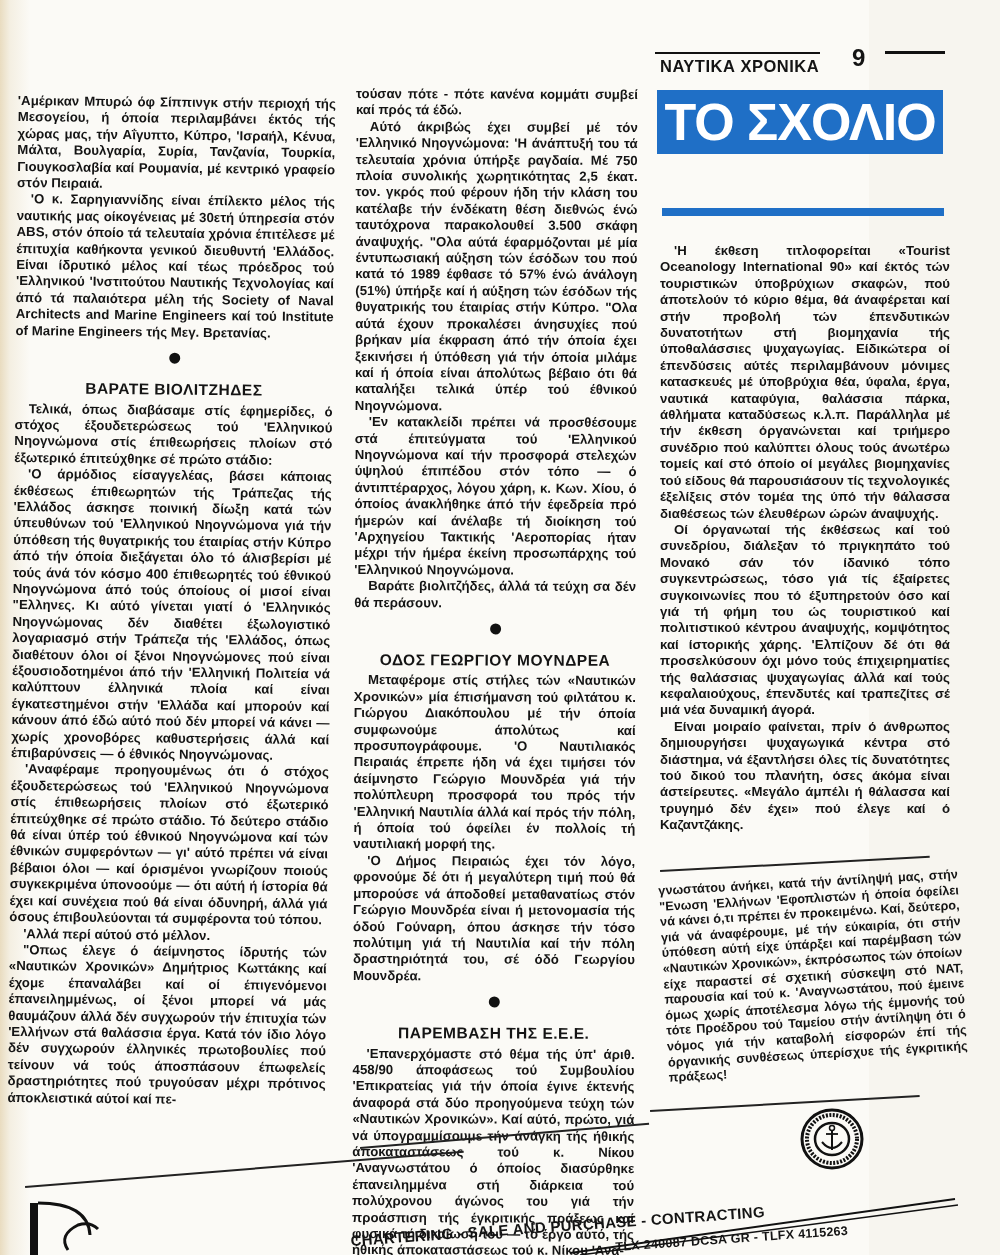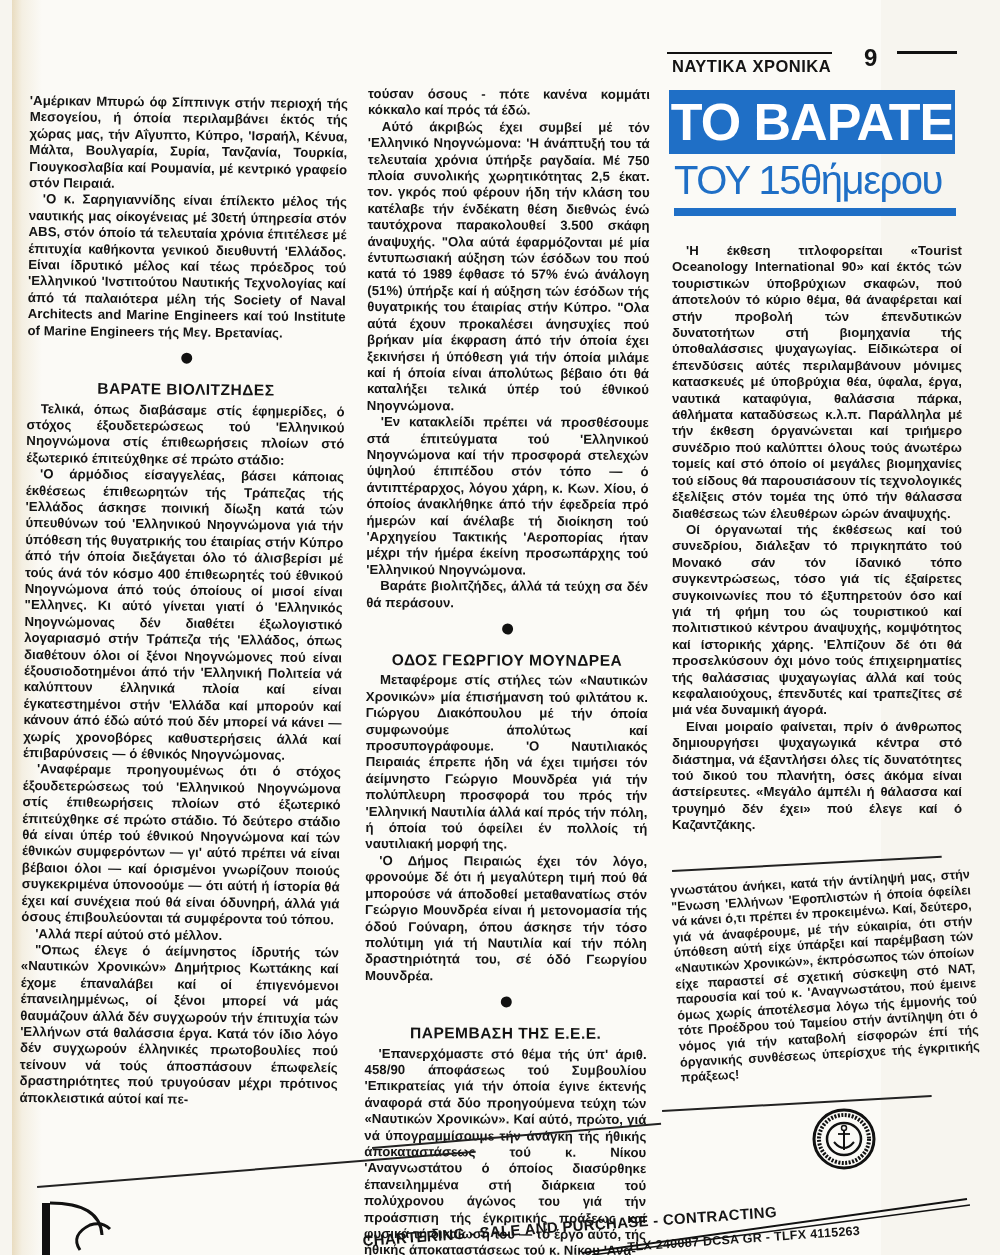--- a/index.html
+++ b/index.html
@@ -4,21 +4,21 @@
 <style>
   html, body { margin: 0; padding: 0; }
   body {
     width: 1000px; height: 1255px; overflow: hidden;
     background: #f7f5ef;
     font-family: "Liberation Sans", "DejaVu Sans", sans-serif;
     color: #141414;
     position: relative;
   }
   .page {
-    position: absolute; left: 12px; top: 0; width: 869px; height: 1255px;
+    position: absolute; left: 0; top: 0; width: 869px; height: 1255px;
     background: linear-gradient(90deg, #e9dcc0 0px, #f4efe2 10px, #fbfaf6 30px, #fbfaf6 970px, #efece4 1000px);
   }
   .col {
     position: absolute;
     font-size: 13.2px;
     line-height: 16.4px;
     text-align: justify;
     font-weight: 600;
     letter-spacing: 0.05px;
   }
@@ -73,38 +73,37 @@
 </head>
 <body>
 
 <div class="page">
 
   <div class="masthead-rule-left"></div>
   <div class="masthead-name">ΝΑΥΤΙΚΑ ΧΡΟΝΙΚΑ</div>
   <div class="page-number">9</div>
   <div class="masthead-rule-right"></div>
 
-  <div class="box-title">ΤΟ ΒΑΡΑΤΕ</div>
-  <div class="box-subtitle">ΤΟΥ 15θήμερου</div>
+  <div class="box-title">ΤΟ ΣΧΟΛΙΟ</div>
   <div class="box-rule"></div>
 
   <div class="col col1">
     <p class="noindent">'Αμέρικαν Μπυρώ όφ Σίππινγκ στήν περιοχή τής Μεσογείου, ή όποία περιλαμβάνει έκτός τής χώρας μας, τήν Αΐγυπτο, Κύπρο, 'Ισραήλ, Κένυα, Μάλτα, Βουλγαρία, Συρία, Τανζανία, Τουρκία, Γιουγκοσλαβία καί Ρουμανία, μέ κεντρικό γραφείο στόν Πειραιά.</p>
     <p>'Ο κ. Σαρηγιαννίδης είναι έπίλεκτο μέλος τής ναυτικής μας οίκογένειας μέ 30ετή ύπηρεσία στόν ABS, στόν όποίο τά τελευταία χρόνια έπιτέλεσε μέ έπιτυχία καθήκοντα γενικού διευθυντή 'Ελλάδος. Είναι ίδρυτικό μέλος καί τέως πρόεδρος τού 'Ελληνικού 'Ινστιτούτου Ναυτικής Τεχνολογίας καί άπό τά παλαιότερα μέλη τής Society of Naval Architects and Marine Engineers καί τού Institute of Marine Engineers τής Μεγ. Βρετανίας.</p>
     <div class="bullet"></div>
     <div class="heading">ΒΑΡΑΤΕ ΒΙΟΛΙΤΖΗΔΕΣ</div>
     <p>Τελικά, όπως διαβάσαμε στίς έφημερίδες, ό στόχος έξουδετερώσεως τού 'Ελληνικού Νηογνώμονα στίς έπιθεωρήσεις πλοίων στό έξωτερικό έπιτεύχθηκε σέ πρώτο στάδιο:</p>
     <p>'Ο άρμόδιος είσαγγελέας, βάσει κάποιας έκθέσεως έπιθεωρητών τής Τράπεζας τής 'Ελλάδος άσκησε ποινική δίωξη κατά τών ύπευθύνων τού 'Ελληνικού Νηογνώμονα γιά τήν ύπόθεση τής θυγατρικής του έταιρίας στήν Κύπρο άπό τήν όποία διεξάγεται όλο τό άλισβερίσι μέ τούς άνά τόν κόσμο 400 έπιθεωρητές τού έθνικού Νηογνώμονα άπό τούς όποίους οί μισοί είναι "Ελληνες. Κι αύτό γίνεται γιατί ό 'Ελληνικός Νηογνώμονας δέν διαθέτει έξωλογιστικό λογαριασμό στήν Τράπεζα τής 'Ελλάδος, όπως διαθέτουν όλοι οί ξένοι Νηογνώμονες πού είναι έξουσιοδοτημένοι άπό τήν 'Ελληνική Πολιτεία νά καλύπτουν έλληνικά πλοία καί είναι έγκατεστημένοι στήν 'Ελλάδα καί μπορούν καί κάνουν άπό έδώ αύτό πού δέν μπορεί νά κάνει — χωρίς χρονοβόρες καθυστερήσεις άλλά καί έπιβαρύνσεις — ό έθνικός Νηογνώμονας.</p>
     <p>'Αναφέραμε προηγουμένως ότι ό στόχος έξουδετερώσεως τού 'Ελληνικού Νηογνώμονα στίς έπιθεωρήσεις πλοίων στό έξωτερικό έπιτεύχθηκε σέ πρώτο στάδιο. Τό δεύτερο στάδιο θά είναι ύπέρ τού έθνικού Νηογνώμονα καί τών έθνικών συμφερόντων — γι' αύτό πρέπει νά είναι βέβαιοι όλοι — καί όρισμένοι γνωρίζουν ποιούς συγκεκριμένα ύπονοούμε — ότι αύτή ή ίστορία θά έχει καί συνέχεια πού θά είναι όδυνηρή, άλλά γιά όσους έπιβουλεύονται τά συμφέροντα τού τόπου.</p>
     <p>'Αλλά περί αύτού στό μέλλον.</p>
     <p>"Οπως έλεγε ό άείμνηστος ίδρυτής τών «Ναυτικών Χρονικών» Δημήτριος Κωττάκης καί έχομε έπαναλάβει καί οί έπιγενόμενοι έπανειλημμένως, οί ξένοι μπορεί νά μάς θαυμάζουν άλλά δέν συγχωρούν τήν έπιτυχία τών 'Ελλήνων στά θαλάσσια έργα. Κατά τόν ίδιο λόγο δέν συγχωρούν έλληνικές πρωτοβουλίες πού τείνουν νά τούς άποσπάσουν έπωφελείς δραστηριότητες πού τρυγούσαν μέχρι πρότινος άποκλειστικά αύτοί καί πε-</p>
   </div>
 
   <div class="col col2">
-    <p class="noindent">τούσαν όσους - πότε κανένα κομμάτι κόκκαλο καί πρός τά έδώ.</p>
+    <p class="noindent">τούσαν πότε - πότε κανένα κομμάτι συμβεί καί πρός τά έδώ.</p>
     <p>Αύτό άκριβώς έχει συμβεί μέ τόν 'Ελληνικό Νηογνώμονα: 'Η άνάπτυξή του τά τελευταία χρόνια ύπήρξε ραγδαία. Μέ 750 πλοία συνολικής χωρητικότητας 2,5 έκατ. τον. γκρός πού φέρουν ήδη τήν κλάση του κατέλαβε τήν ένδέκατη θέση διεθνώς ένώ ταυτόχρονα παρακολουθεί 3.500 σκάφη άναψυχής. "Ολα αύτά έφαρμόζονται μέ μία έντυπωσιακή αύξηση τών έσόδων του πού κατά τό 1989 έφθασε τό 57% ένώ άνάλογη (51%) ύπήρξε καί ή αύξηση τών έσόδων τής θυγατρικής του έταιρίας στήν Κύπρο. "Ολα αύτά έχουν προκαλέσει άνησυχίες πού βρήκαν μία έκφραση άπό τήν όποία έχει ξεκινήσει ή ύπόθεση γιά τήν όποία μιλάμε καί ή όποία είναι άπολύτως βέβαιο ότι θά καταλήξει τελικά ύπέρ τού έθνικού Νηογνώμονα.</p>
     <p>'Εν κατακλείδι πρέπει νά προσθέσουμε στά έπιτεύγματα τού 'Ελληνικού Νηογνώμονα καί τήν προσφορά στελεχών ύψηλού έπιπέδου στόν τόπο — ό άντιπτέραρχος, λόγου χάρη, κ. Κων. Χίου, ό όποίος άνακλήθηκε άπό τήν έφεδρεία πρό ήμερών καί άνέλαβε τή διοίκηση τού 'Αρχηγείου Τακτικής 'Αεροπορίας ήταν μέχρι τήν ήμέρα έκείνη προσωπάρχης τού 'Ελληνικού Νηογνώμονα.</p>
     <p>Βαράτε βιολιτζήδες, άλλά τά τεύχη σα δέν θά περάσουν.</p>
     <div class="bullet"></div>
     <div class="heading">ΟΔΟΣ ΓΕΩΡΓΙΟΥ ΜΟΥΝΔΡΕΑ</div>
     <p>Μεταφέρομε στίς στήλες τών «Ναυτικών Χρονικών» μία έπισήμανση τού φιλτάτου κ. Γιώργου Διακόπουλου μέ τήν όποία συμφωνούμε άπολύτως καί προσυπογράφουμε. 'Ο Ναυτιλιακός Πειραιάς έπρεπε ήδη νά έχει τιμήσει τόν άείμνηστο Γεώργιο Μουνδρέα γιά τήν πολύπλευρη προσφορά του πρός τήν 'Ελληνική Ναυτιλία άλλά καί πρός τήν πόλη, ή όποία τού όφείλει έν πολλοίς τή ναυτιλιακή μορφή της.</p>
     <p>'Ο Δήμος Πειραιώς έχει τόν λόγο, φρονούμε δέ ότι ή μεγαλύτερη τιμή πού θά μπορούσε νά άποδοθεί μεταθανατίως στόν Γεώργιο Μουνδρέα είναι ή μετονομασία τής όδού Γούναρη, όπου άσκησε τήν τόσο πολύτιμη γιά τή Ναυτιλία καί τήν πόλη δραστηριότητά του, σέ όδό Γεωργίου Μουνδρέα.</p>
     <div class="bullet"></div>
     <div class="heading">ΠΑΡΕΜΒΑΣΗ ΤΗΣ Ε.Ε.Ε.</div>
     <p>'Επανερχόμαστε στό θέμα τής ύπ' άριθ. 458/90 άποφάσεως τού Συμβουλίου 'Επικρατείας γιά τήν όποία έγινε έκτενής άναφορά στά δύο προηγούμενα τεύχη τών «Ναυτικών Χρονικών». Καί αύτό, πρώτο, γιά νά ύπογραμμίσουμε τήν άνάγκη τής ήθικής άποκαταστάσεως τού κ. Νίκου 'Αναγνωστάτου ό όποίος διασύρθηκε έπανειλημμένα στή διάρκεια τού πολύχρονου άγώνος του γιά τήν προάσπιση τής έγκριτικής πράξεως καί φυσικά τή δικαίωσή του — τό έργο αύτό, τής ήθικής άποκαταστάσεως τού κ. Νίκου 'Ανα-</p>

